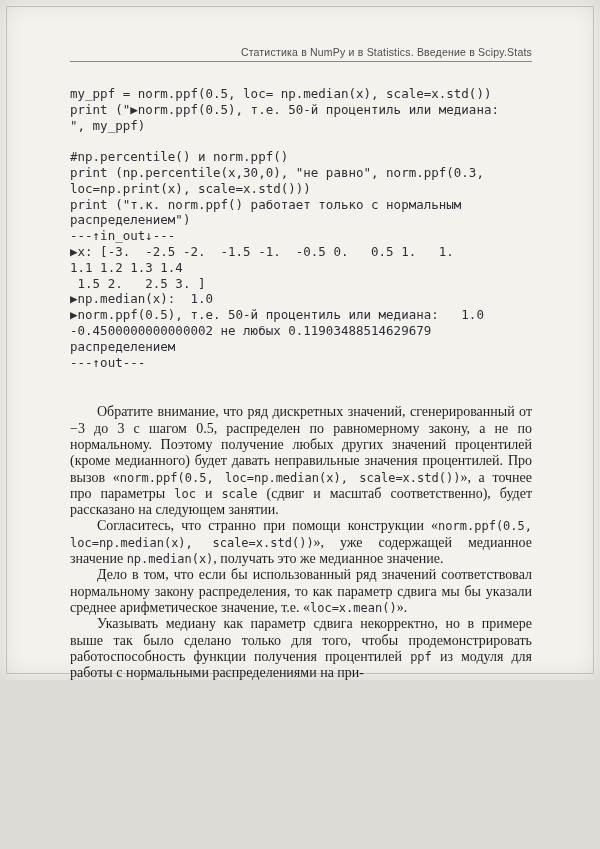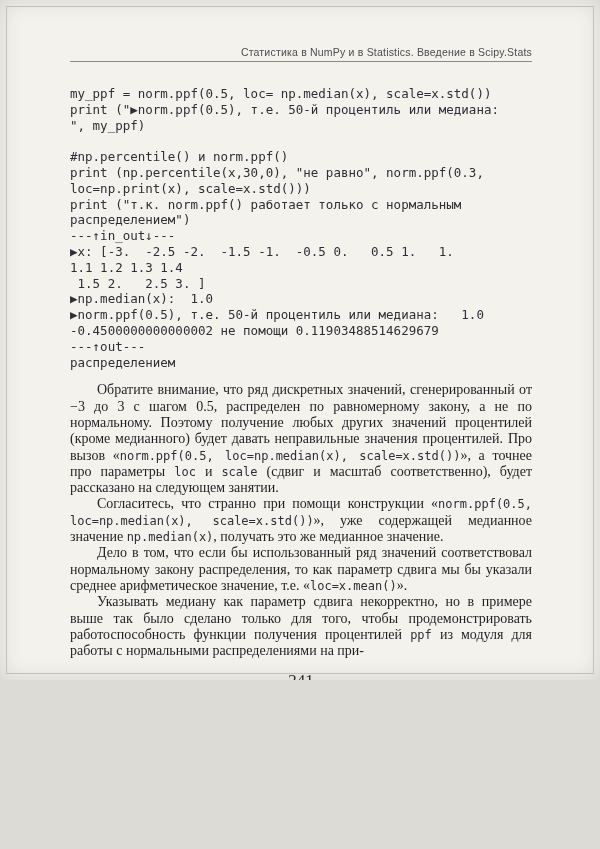--- a/index.html
+++ b/index.html
@@ -36,21 +36,21 @@
   .head-rule {
     border: none;
     border-top: 1px solid #8a8a86;
     margin: 0 0 24px 0;
   }
   .code-block {
     font-family: "DejaVu Sans Mono", monospace;
     font-size: 12.5px;
     line-height: 15.8px;
     color: #2e2e38;
-    margin-bottom: 12px;
+    margin-bottom: 34px;
   }
   .code-line { white-space: pre-wrap; min-height: 15.8px; }
   .body-text {
     font-family: "Liberation Serif", serif;
     font-size: 14px;
     line-height: 16.3px;
     color: #1f1f24;
   }
   .para {
     margin: 0;
@@ -91,23 +91,23 @@
         <div class="code-line">print (np.percentile(x,30,0), "не равно", norm.ppf(0.3,</div>
         <div class="code-line">loc=np.print(x), scale=x.std()))</div>
         <div class="code-line">print ("т.к. norm.ppf() работает только с нормальным</div>
         <div class="code-line">распределением")</div>
         <div class="code-line">---↑in_out↓---</div>
         <div class="code-line">▶x: [-3.  -2.5 -2.  -1.5 -1.  -0.5 0.   0.5 1.   1.</div>
         <div class="code-line">1.1 1.2 1.3 1.4</div>
         <div class="code-line"> 1.5 2.   2.5 3. ]</div>
         <div class="code-line">▶np.median(x):  1.0</div>
         <div class="code-line">▶norm.ppf(0.5), т.е. 50-й процентиль или медиана:   1.0</div>
-        <div class="code-line">-0.4500000000000002 не помощи 0.11903488514629679</div>
+        <div class="code-line">-0.4500000000000002 не любых 0.11903488514629679</div>
+        <div class="code-line">распределением</div>
         <div class="code-line">---↑out---</div>
-        <div class="code-line">распределением</div>
       </div>
 
     <div class="body-text">
         <p class="para"><span class="inline-text">Обратите внимание, что ряд дискретных значений, сгенерированный от −3 до 3 с шагом 0.5, распределен по равномерному закону, а не по нормальному. Поэтому получение любых других значений процентилей (кроме медианного) будет давать неправильные значения процентилей. Про вызов «</span><span class="inline-code">norm.ppf(0.5, loc=np.median(x), scale=x.std())</span><span class="inline-text">», а точнее про параметры </span><span class="inline-code">loc</span><span class="inline-text"> и </span><span class="inline-code">scale</span><span class="inline-text"> (сдвиг и масштаб соответственно), будет рассказано на следующем занятии.</span></p>
         <p class="para"><span class="inline-text">Согласитесь, что странно при помощи конструкции «</span><span class="inline-code">norm.ppf(0.5, loc=np.median(x), scale=x.std())</span><span class="inline-text">», уже содержащей медианное значение </span><span class="inline-code">np.median(x)</span><span class="inline-text">, получать это же медианное значение.</span></p>
         <p class="para"><span class="inline-text">Дело в том, что если бы использованный ряд значений соответствовал нормальному закону распределения, то как параметр сдвига мы бы указали среднее арифметическое значение, т.е. «</span><span class="inline-code">loc=x.mean()</span><span class="inline-text">».</span></p>
         <p class="para"><span class="inline-text">Указывать медиану как параметр сдвига некорректно, но в примере выше так было сделано только для того, чтобы продемонстрировать работоспособность функции получения процентилей </span><span class="inline-code">ppf</span><span class="inline-text"> из модуля для работы с нормальными распределениями на при-</span></p>
       </div>
 
     <div class="page-footer">-241-</div>

